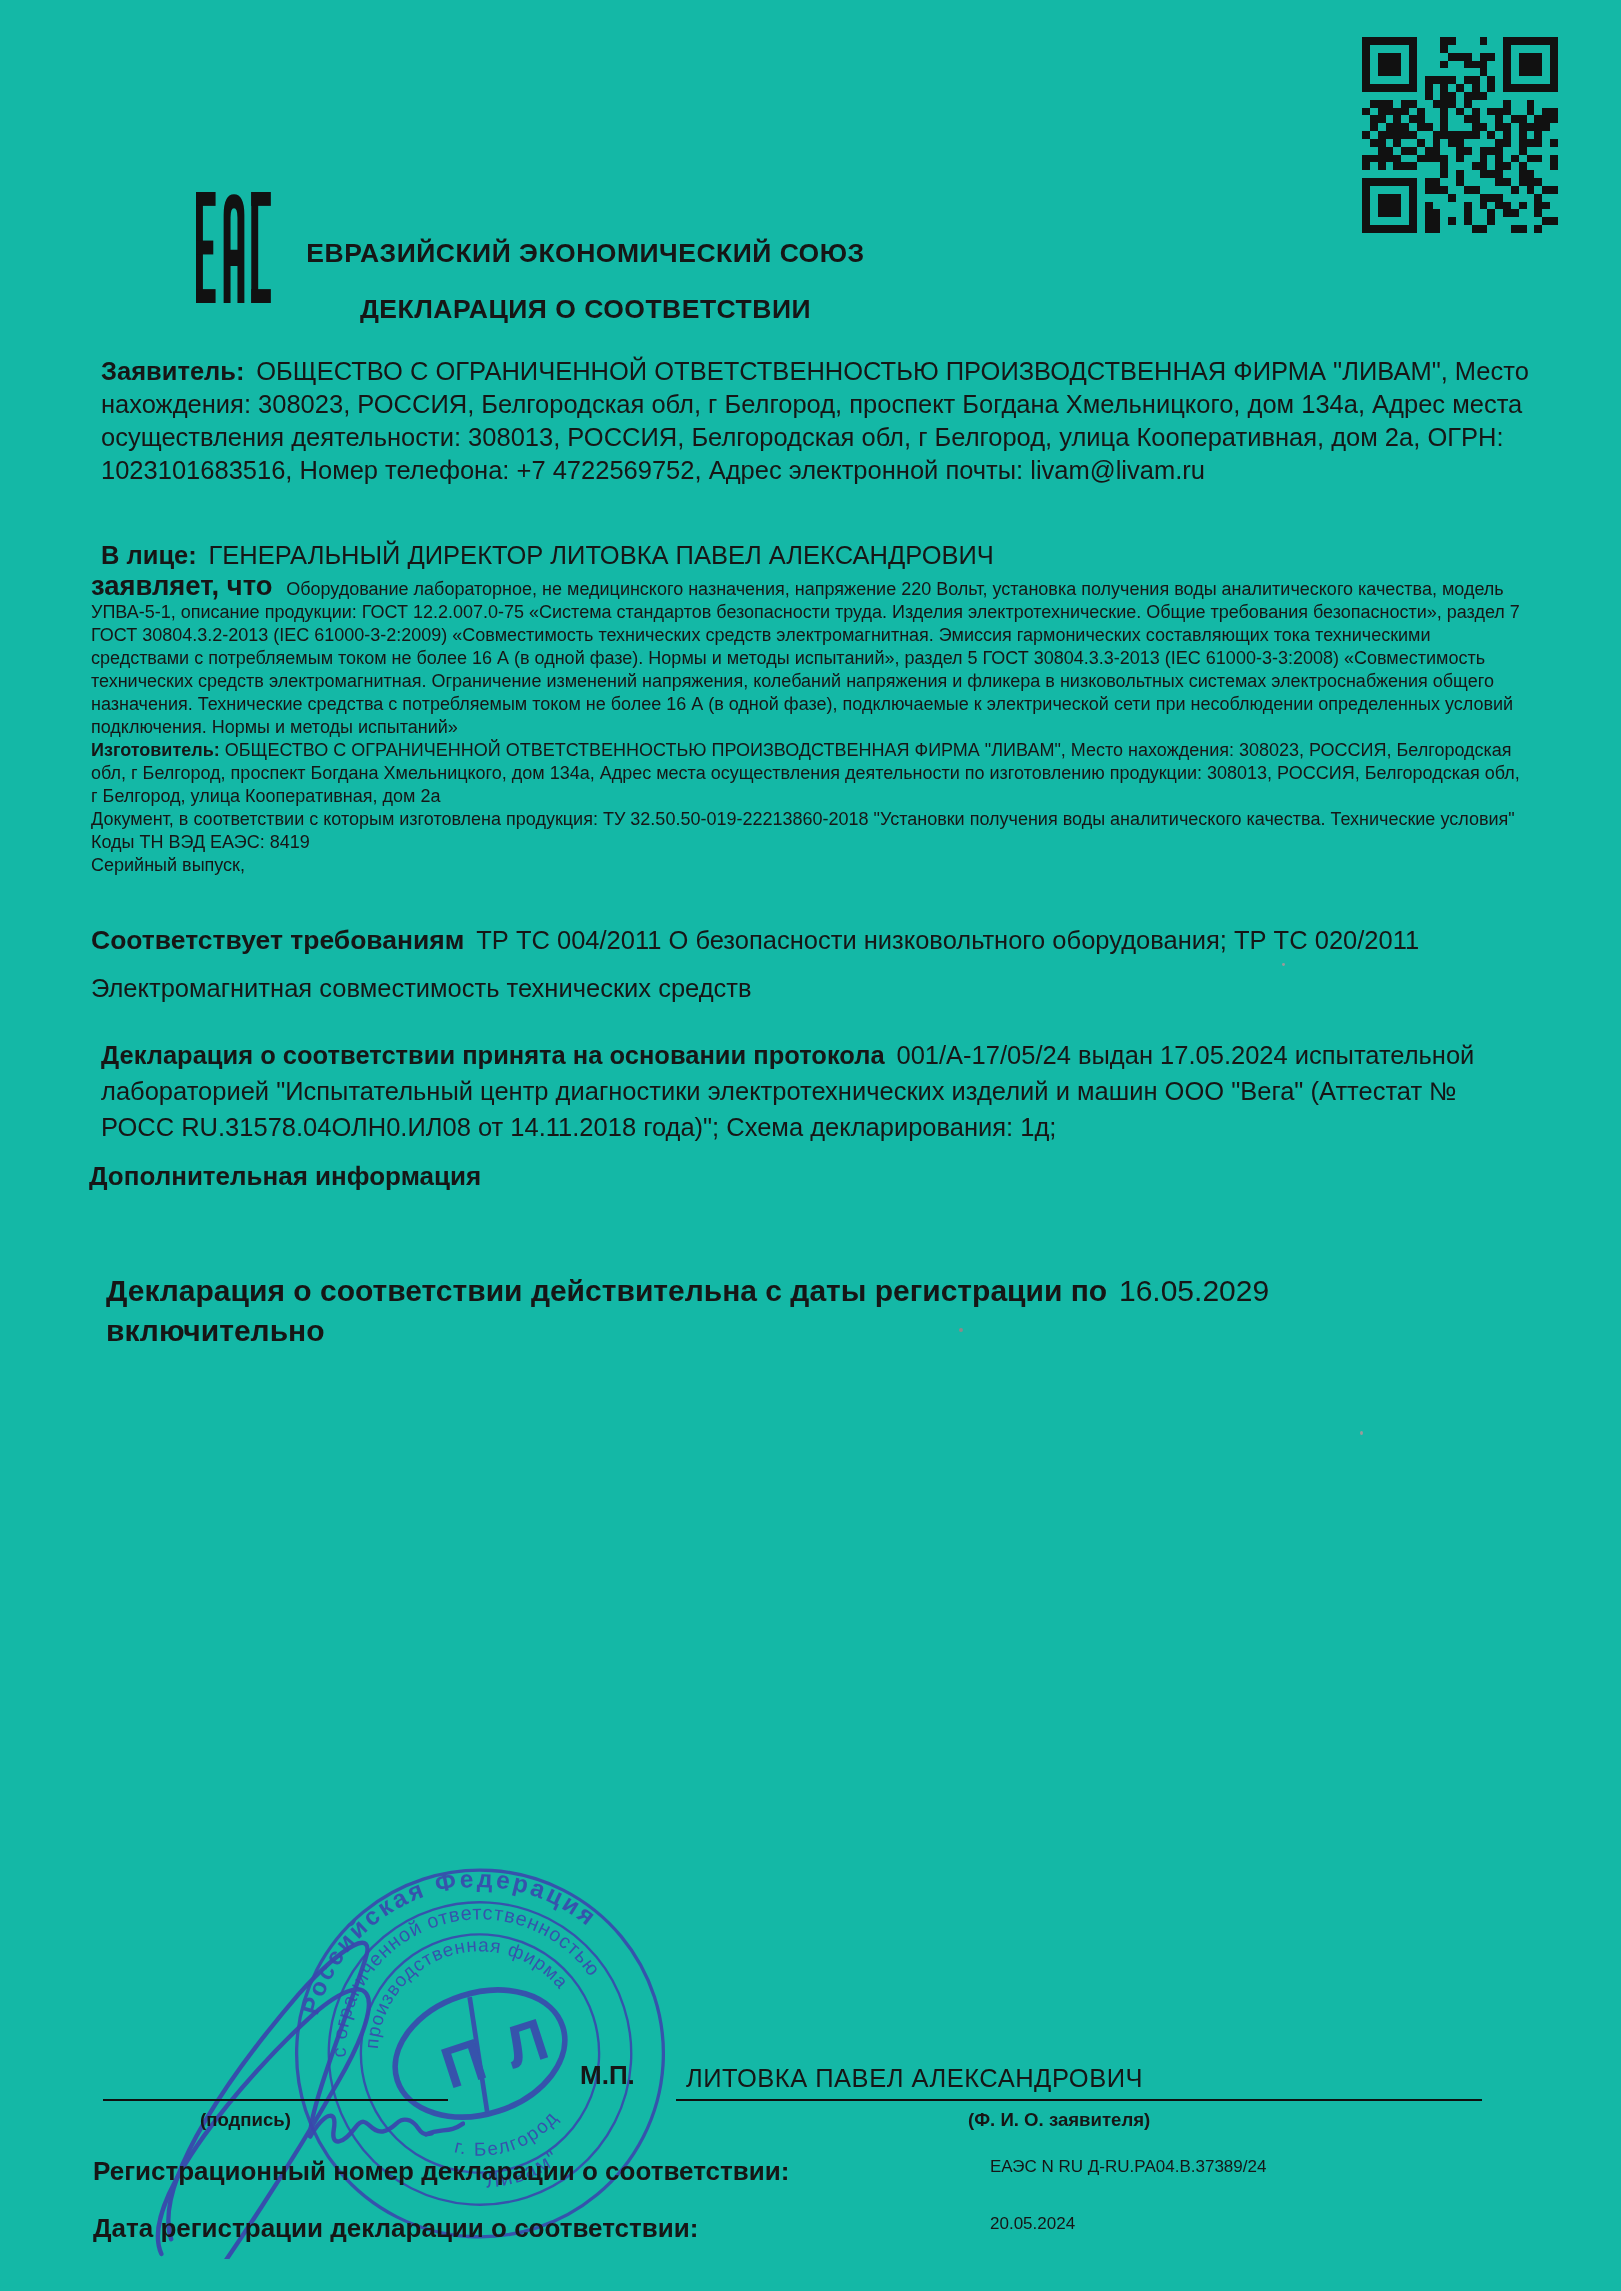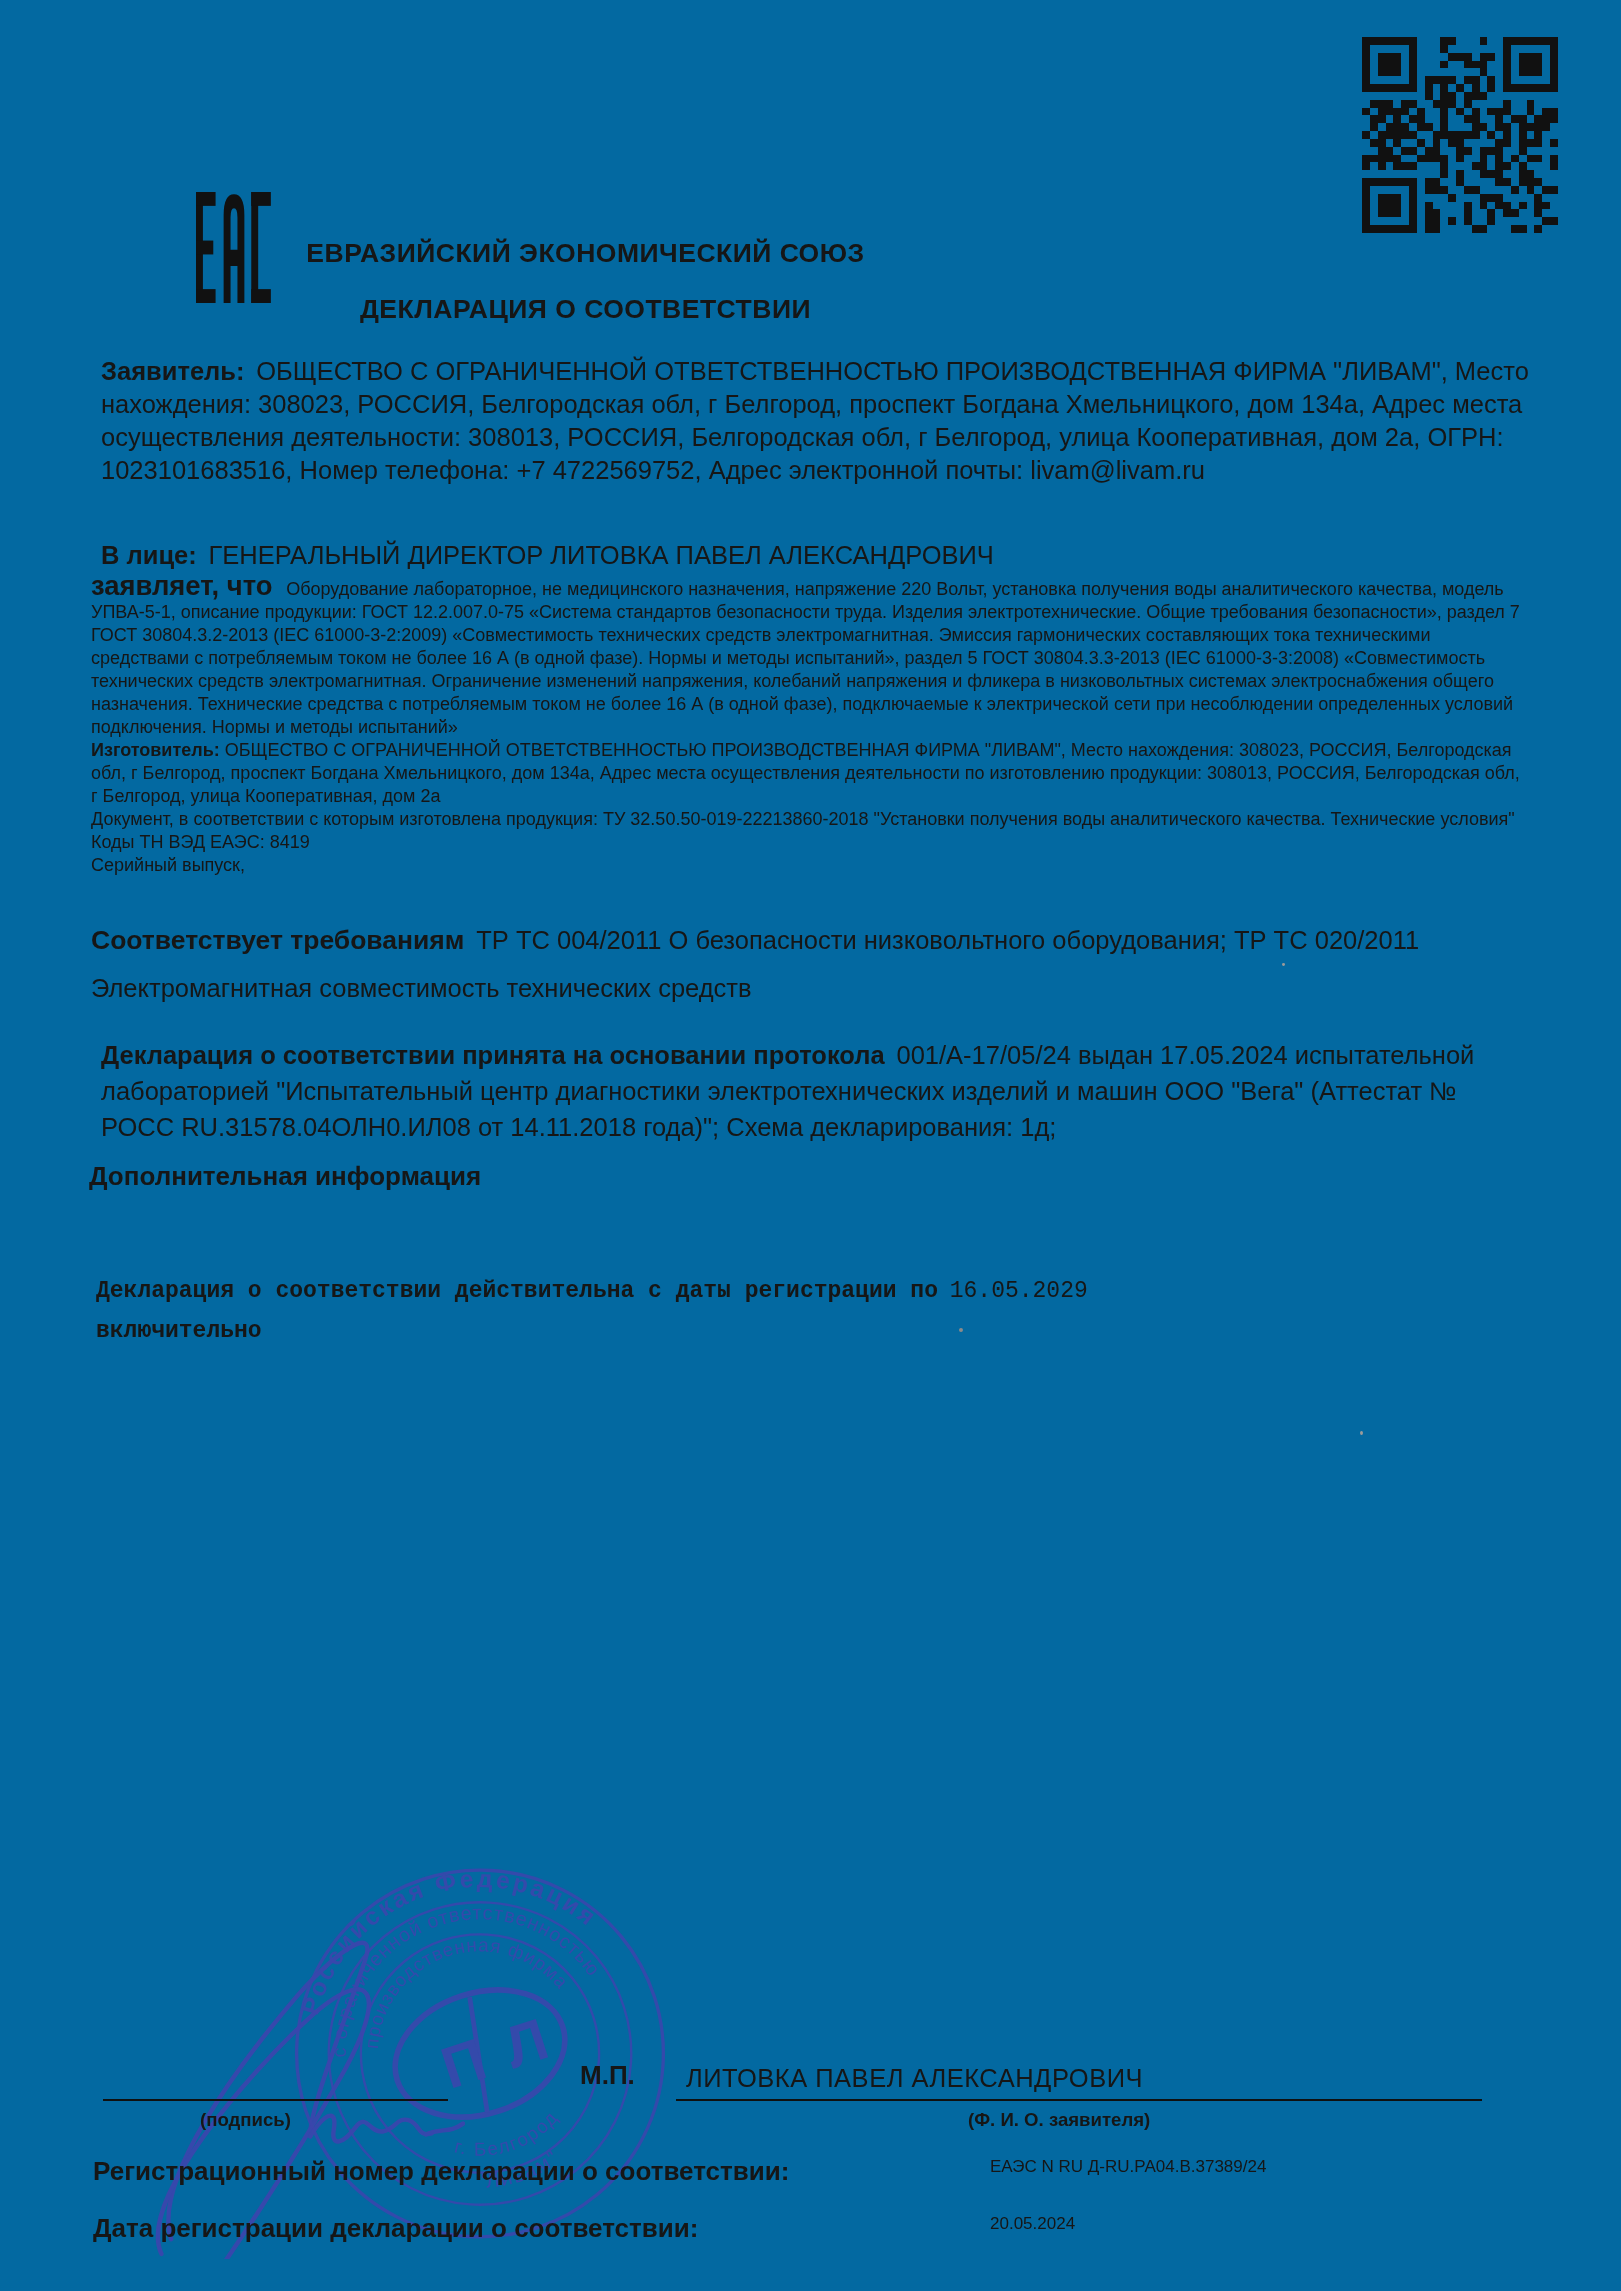--- a/index.html
+++ b/index.html
@@ -1,19 +1,19 @@
 <!DOCTYPE html>
 <html lang="ru"><head>
 <meta charset="utf-8">
 <style>
   html,body{margin:0;padding:0;background:#9a9a9a;}
   #page{
     position:relative;
     width:1621px;height:2292px;
-    background:#0369a1;
+    background:#14b8a6;
     font-family:"Liberation Sans", sans-serif;
     color:#161616;
     overflow:hidden;
   }
   .abs{position:absolute;}
   .b{font-weight:bold;}
   .title{font-size:26.5px;font-weight:bold;letter-spacing:0.5px;text-align:center;width:995px;left:88px;}
   .bigtext{font-size:25.5px;line-height:33px;margin-left:10px;}
   .smalltext{font-size:18px;line-height:23px;}
   .lead-declares{font-size:27.4px;font-weight:bold;padding-right:13.7px;}
@@ -393,21 +393,21 @@
   <div class="abs" style="left:91px;top:916px;width:1431px;font-size:25.5px;line-height:48px;">
     <span class="b label-gap" style="font-size:26.5px;">Соответствует требованиям</span><span>ТР ТС 004/2011 О безопасности низковольтного оборудования; ТР ТС 020/2011 Электромагнитная совместимость технических средств</span>
   </div>
 
   <div class="abs bigtext" style="left:91px;top:1037px;width:1431px;line-height:36px;">
     <span class="b label-gap">Декларация о соответствии принята на основании протокола</span><span>001/А-17/05/24 выдан 17.05.2024 испытательной лабораторией "Испытательный центр диагностики электротехнических изделий и машин ООО "Вега" (Аттестат № РОСС RU.31578.04ОЛН0.ИЛ08 от 14.11.2018 года)"; Схема декларирования: 1д;</span>
   </div>
 
   <div class="abs b" style="left:89px;top:1161px;font-size:26px;">Дополнительная информация</div>
 
-  <div class="abs" style="left:96px;top:1271px;width:1431px;font-size:23px;line-height:40px;font-family:Liberation Mono, monospace;">
+  <div class="abs" style="left:106px;top:1271px;width:1431px;font-size:30px;line-height:40px;">
     <span class="b label-gap">Декларация о соответствии действительна с даты регистрации по</span><span>16.05.2029</span><br>
     <span class="b">включительно</span>
   </div>
 
   <div class="abs" style="left:959px;top:1328px;width:3.9px;height:3.9px;background:#8a8a8a;border-radius:50%;"></div>
   <div class="abs" style="left:1282px;top:963px;width:2.9px;height:2.9px;background:#9a9a9a;border-radius:50%;"></div>
   <div class="abs" style="left:1360px;top:1431px;width:2.9px;height:3.9px;background:#9a9a9a;border-radius:50%;"></div>
 
   <div class="abs" style="left:279px;top:1855px;width:402px;height:397px;opacity:.88;">
     <svg width="402" height="397" viewBox="0 0 420 420">

